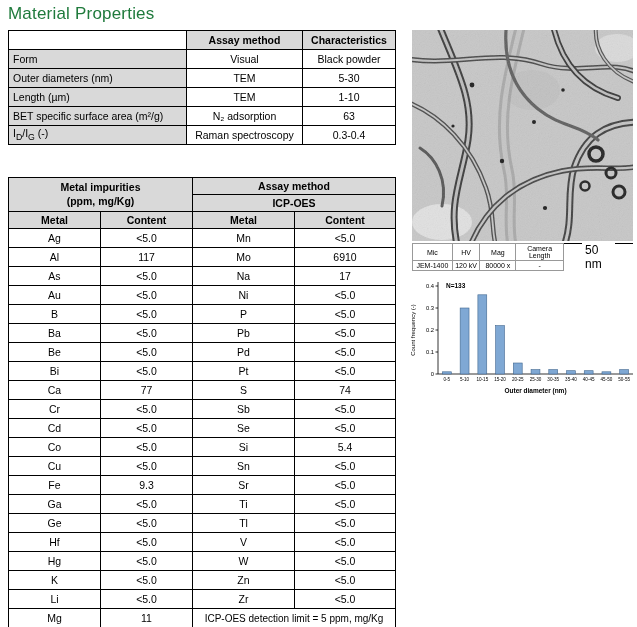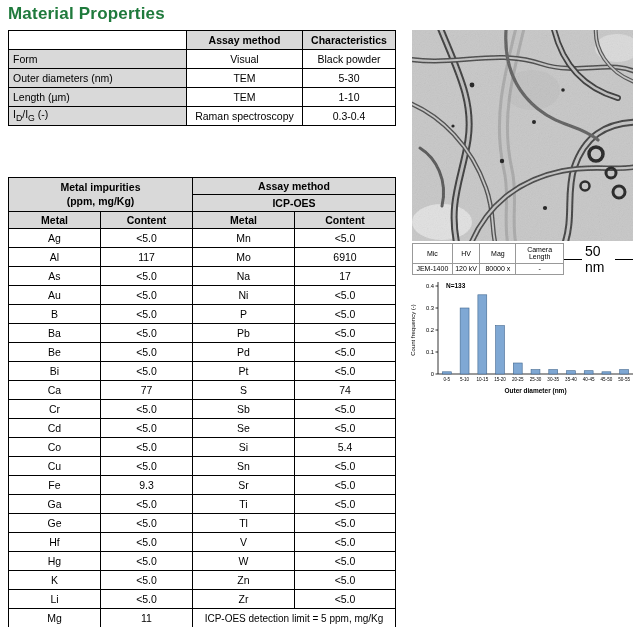--- a/index.html
+++ b/index.html
@@ -1,19 +1,19 @@
 <!DOCTYPE html>
 <html style="--green: #1f7a3c; --hdr: #d9d9d9;"><head>
 <meta charset="utf-8">
 <style>
   *{box-sizing:border-box;margin:0;padding:0}
   html,body{width:637px;height:627px}
   body{background:#fff;font-family:"Liberation Sans",sans-serif;color:#000;overflow:hidden;position:relative}
   .page{position:absolute;inset:0;background:#fff}
-  .title{position:absolute;left:8px;top:4px;font-size:17px;font-weight:bold;color:var(--green,#1f7a3c);letter-spacing:.2px}
+  .title{position:absolute;left:8px;top:4px;font-size:17px;font-weight:normal;color:var(--green,#1f7a3c);letter-spacing:.2px}
 
   table{border-collapse:collapse;table-layout:fixed}
   th,td{border:1px solid #000;font-size:10.5px;overflow:hidden}
 
   .props{position:absolute;left:8px;top:30px;width:387px}
   .props th,.props td{height:19px;padding:1px 4px;text-align:center}
   .props thead th{background:var(--hdr,#d9d9d9);font-weight:bold}
   .props thead th.corner{background:#fff}
   .props td.prop{background:var(--hdr,#d9d9d9);font-weight:normal;text-align:left}
 
@@ -24,21 +24,21 @@
   .imp tbody td{height:19px;background:#fff}
   .imp td.metal{font-weight:normal}
   .imp td.footnote{font-size:10px}
 
   .tem{position:absolute;left:412px;top:30px;width:221px;height:211px}
   .tem svg{display:block;width:100%;height:100%}
 
   .tem-meta{position:absolute;left:412px;top:243px;width:221px;display:flex;align-items:stretch}
   .tem-meta table{flex:0 0 152px}
   .tem-meta th,.tem-meta td{border:1px solid #999;font-size:7px;font-weight:normal;padding:1px 2px;text-align:center;height:10px}
-  .scalebar{flex:1;display:flex;align-items:center;justify-content:center;gap:3px;font-size:14px}
+  .scalebar{flex:1;display:flex;align-items:flex-start;justify-content:center;gap:3px;font-size:12px}
   .scalebar .line{height:1px;background:#000;flex:0 0 18px}
 
   .chart{position:absolute;left:408px;top:274px;width:229px;height:126px}
   svg text{font-family:"Liberation Sans",sans-serif;fill:#000}
 </style>
 </head>
 <body>
 
 <div class="page">
 
@@ -65,20 +65,25 @@
         </tr>
         <tr>
           <td class="prop">Outer diameters (nm)</td>
           <td class="assay">TEM</td>
           <td class="val">5-30</td>
         </tr>
         <tr>
           <td class="prop">Length (µm)</td>
           <td class="assay">TEM</td>
           <td class="val">1-10</td>
+        </tr>
+        <tr>
+          <td class="prop">BET specific surface area (m²/g)</td>
+          <td class="assay">N₂ adsorption</td>
+          <td class="val">63</td>
         </tr>
         <tr>
           <td class="prop"><span>I</span><sub>D</sub><span>/I</span><sub>G</sub><span> (-)</span></td>
           <td class="assay">Raman spectroscopy</td>
           <td class="val">0.3-0.4</td>
         </tr>
       </tbody>
   </table>
 
   <table class="imp">

